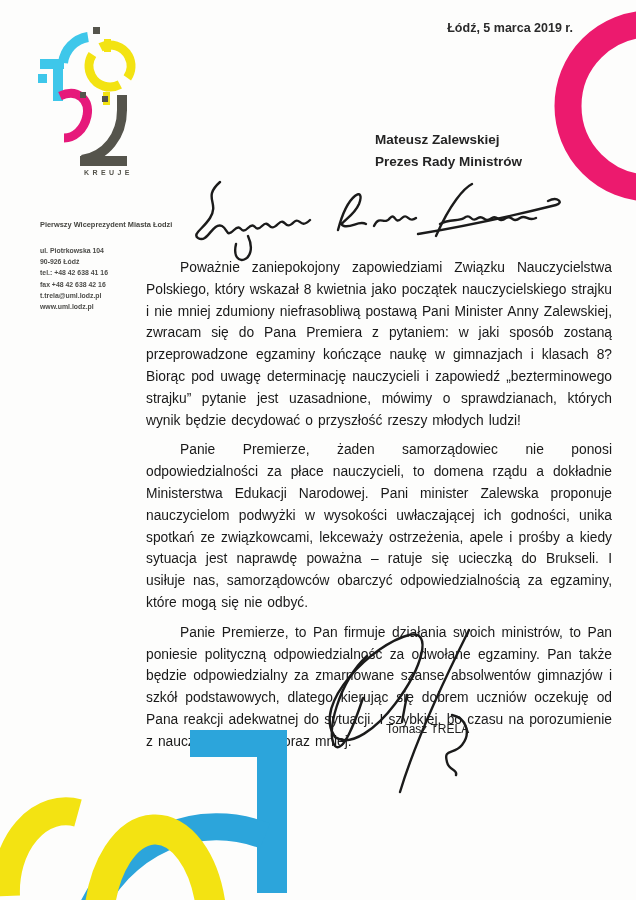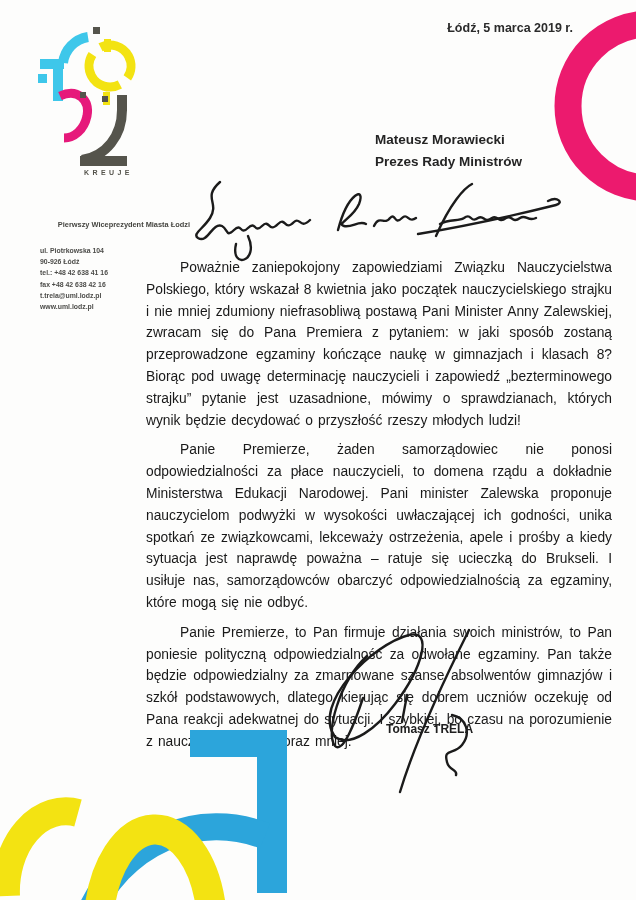--- a/index.html
+++ b/index.html
@@ -18,37 +18,37 @@
 
   
   .pink-arc { position:absolute; top:8px; right:0; width:82px; height:202px; overflow:hidden; }
 
   
   .recipient { position:absolute; left:375px; top:129px; font-size:13.5px; font-weight:bold;
                color:#242424; line-height:22px; }
 
   
   .sender-title { position:absolute; left:40px; top:220px; width:150px; font-size:7.4px;
-                  font-weight:bold; color:#454540;text-align:right; }
+                  font-weight:bold; color:#454540; }
   .sender-address { position:absolute; left:40px; top:245px; font-size:6.9px; color:#4c4c49;
                     line-height:11.2px; font-weight:600; }
 
   
   .salutation-svg { position:absolute; left:186px; top:174px; width:390px; height:88px; }
   .signature-svg { position:absolute; left:315px; top:622px; width:175px; height:175px; }
   .hand path { fill:none; stroke:#1b1b1b; stroke-width:2.4; stroke-linecap:round; stroke-linejoin:round; }
 
   
   .body-text { position:absolute; left:138px; top:249px; width:482px; font-size:13.8px;
                color:#191919; line-height:21.8px; text-align:justify; text-align-last:left;
                word-spacing:1.2px; }
   .body-text p { text-indent:34px; margin:8px; }
 
   
-  .printed-name { position:absolute; left:386px; top:722px; font-size:12px; font-weight:bold;
+  .printed-name { position:absolute; left:386px; top:722px; font-size:12px; font-weight:normal;
                   color:#202020; }
 
   
   .bottom-deco { position:absolute; left:0; top:718px; width:330px; height:182px; overflow:hidden; }
 </style>
 </head>
 <body>
 
 <div class="page">
 
@@ -79,21 +79,21 @@
 
   <div class="date-line">Łódź, 5 marca 2019 r.</div>
 
   <div class="pink-arc">
     <svg width="82" height="202" viewBox="0 0 82 202">
       <circle cx="96" cy="98" r="82" fill="none" stroke="#ec1a6e" stroke-width="27"></circle>
     </svg>
   </div>
 
   <div class="recipient">
-    <div>Mateusz Morawiecki</div>
+    <div>Mateusz Zalewskiej</div>
     <div>Prezes Rady Ministrów</div>
   </div>
 
   <svg class="salutation-svg hand" viewBox="0 0 390 88" aria-label="Szanowny Panie Premierze">
     <path d="M34 8 C16 24 34 28 24 44 C17 55 6 60 12 64 C22 70 26 48 36 52 C42 55 40 64 48 56 C56 48 54 62 62 54 C70 46 68 60 76 52 C84 44 82 60 92 50 C100 42 98 58 108 48 C114 42 114 56 124 46"></path>
     <path d="M62 62 C74 88 44 96 50 70"></path>
     <path d="M152 56 C162 18 180 12 173 30 C167 44 150 50 158 52 C166 54 173 46 180 50"></path>
     <path d="M188 52 C194 40 198 52 204 44 C210 38 208 52 216 44 C222 38 222 50 230 44"></path>
     <path d="M250 62 C264 30 278 14 286 10"></path>
     <path d="M254 50 C264 44 272 48 278 44 C286 38 284 50 292 44 C298 40 298 50 306 44 C312 40 312 50 320 44 C326 40 326 50 334 44 C340 40 342 48 350 44"></path>

